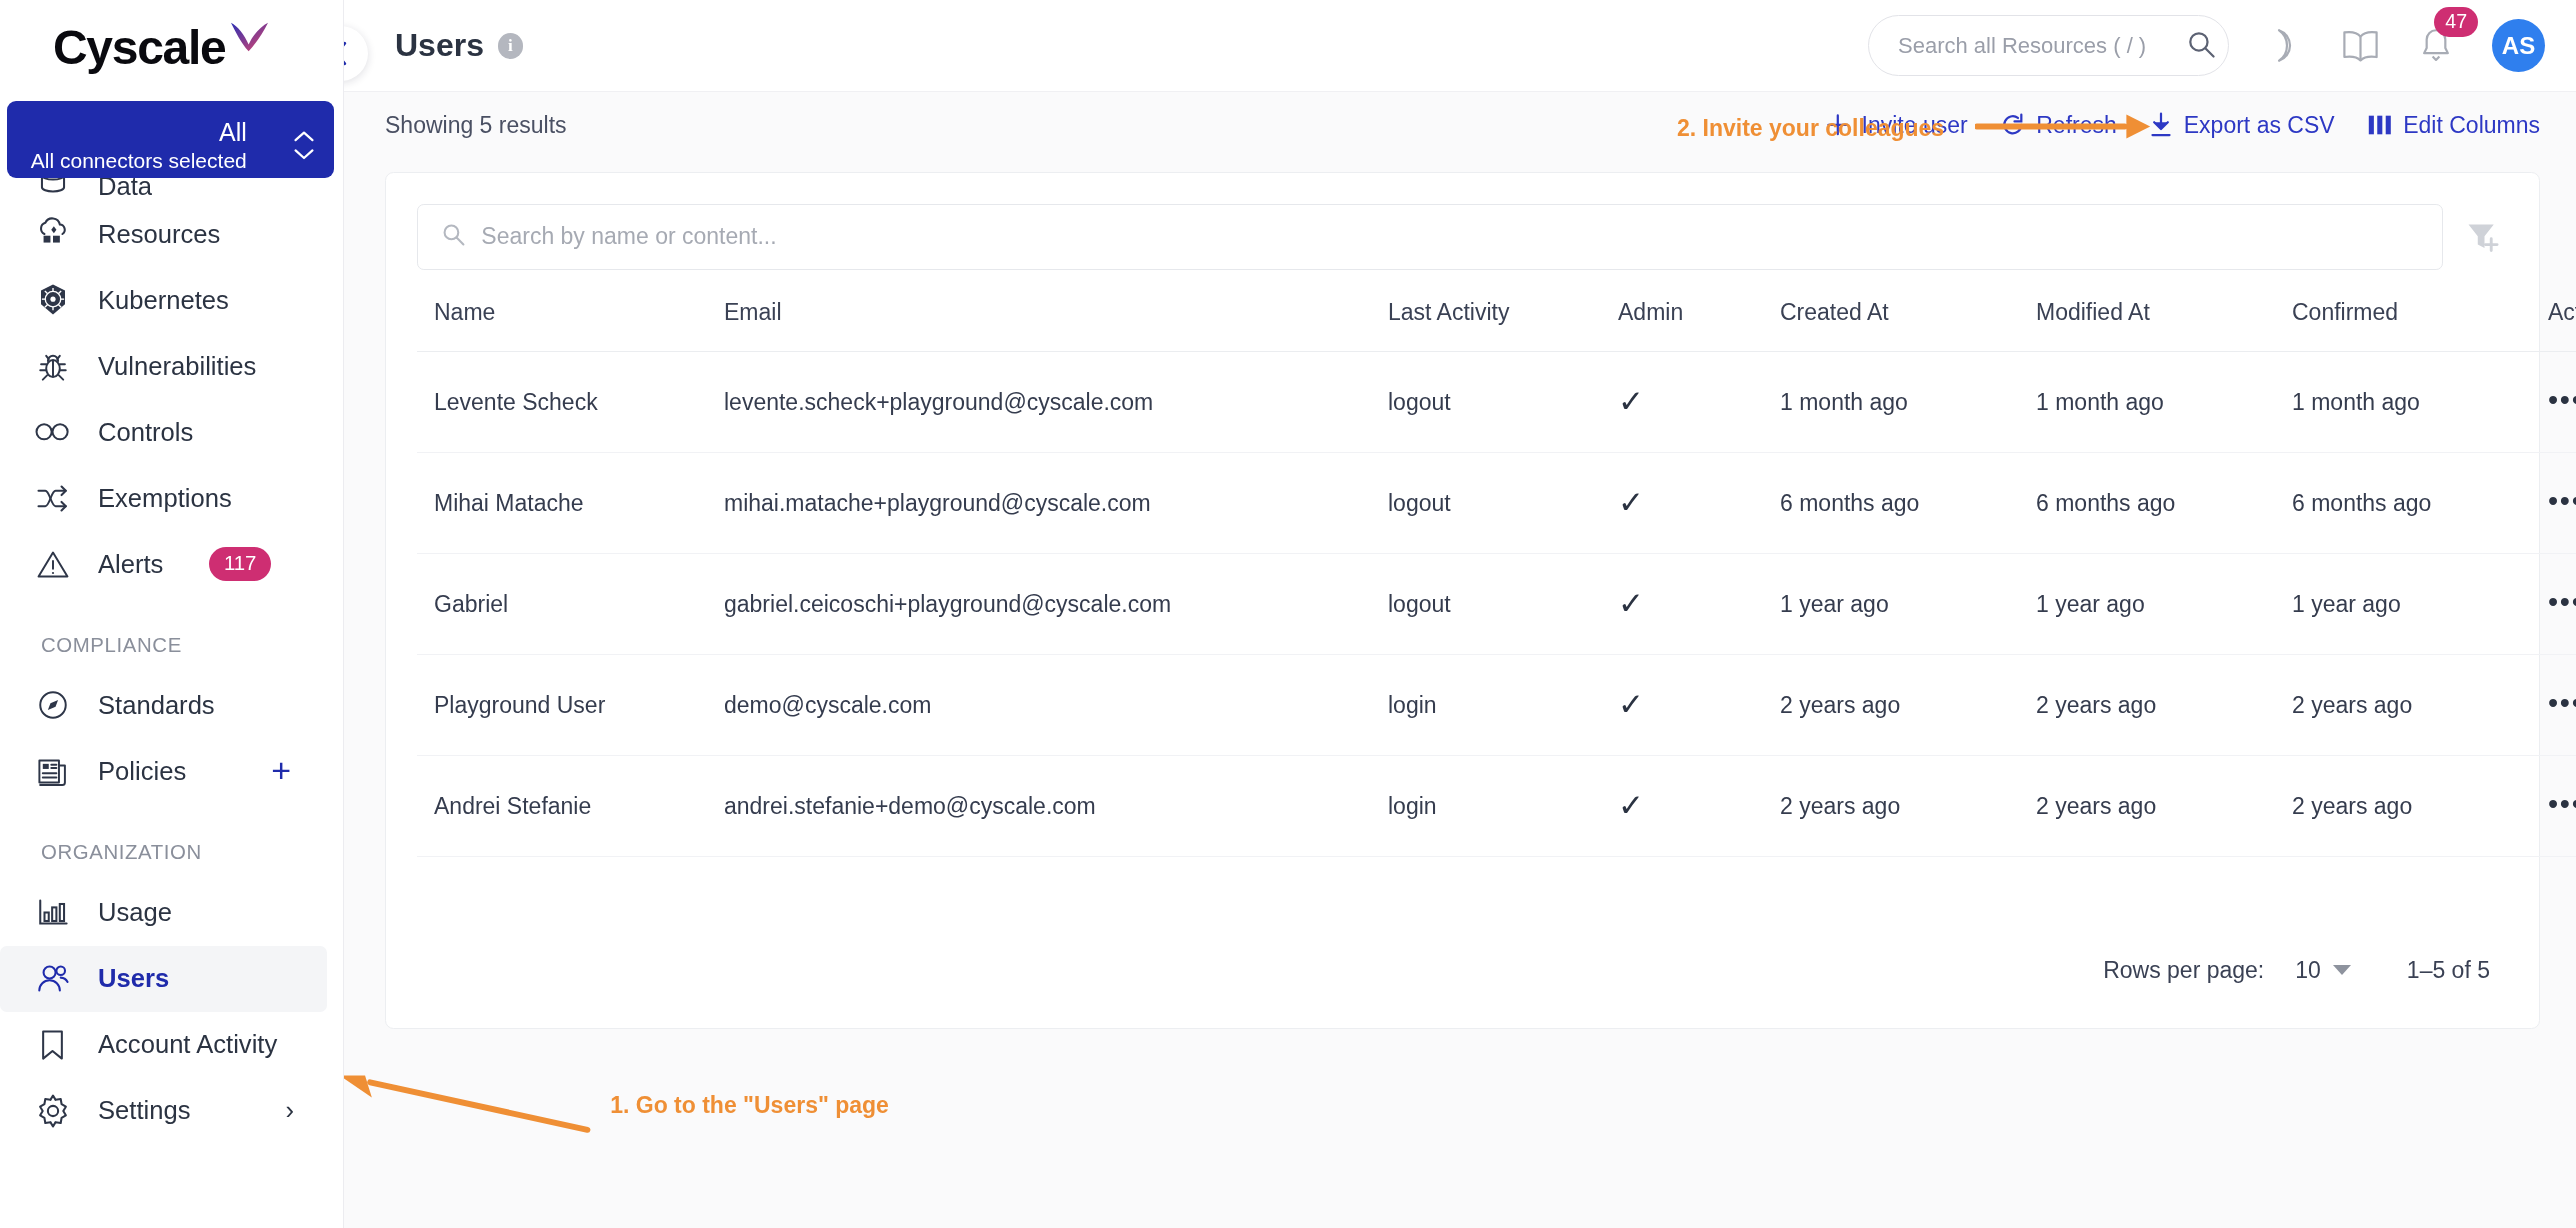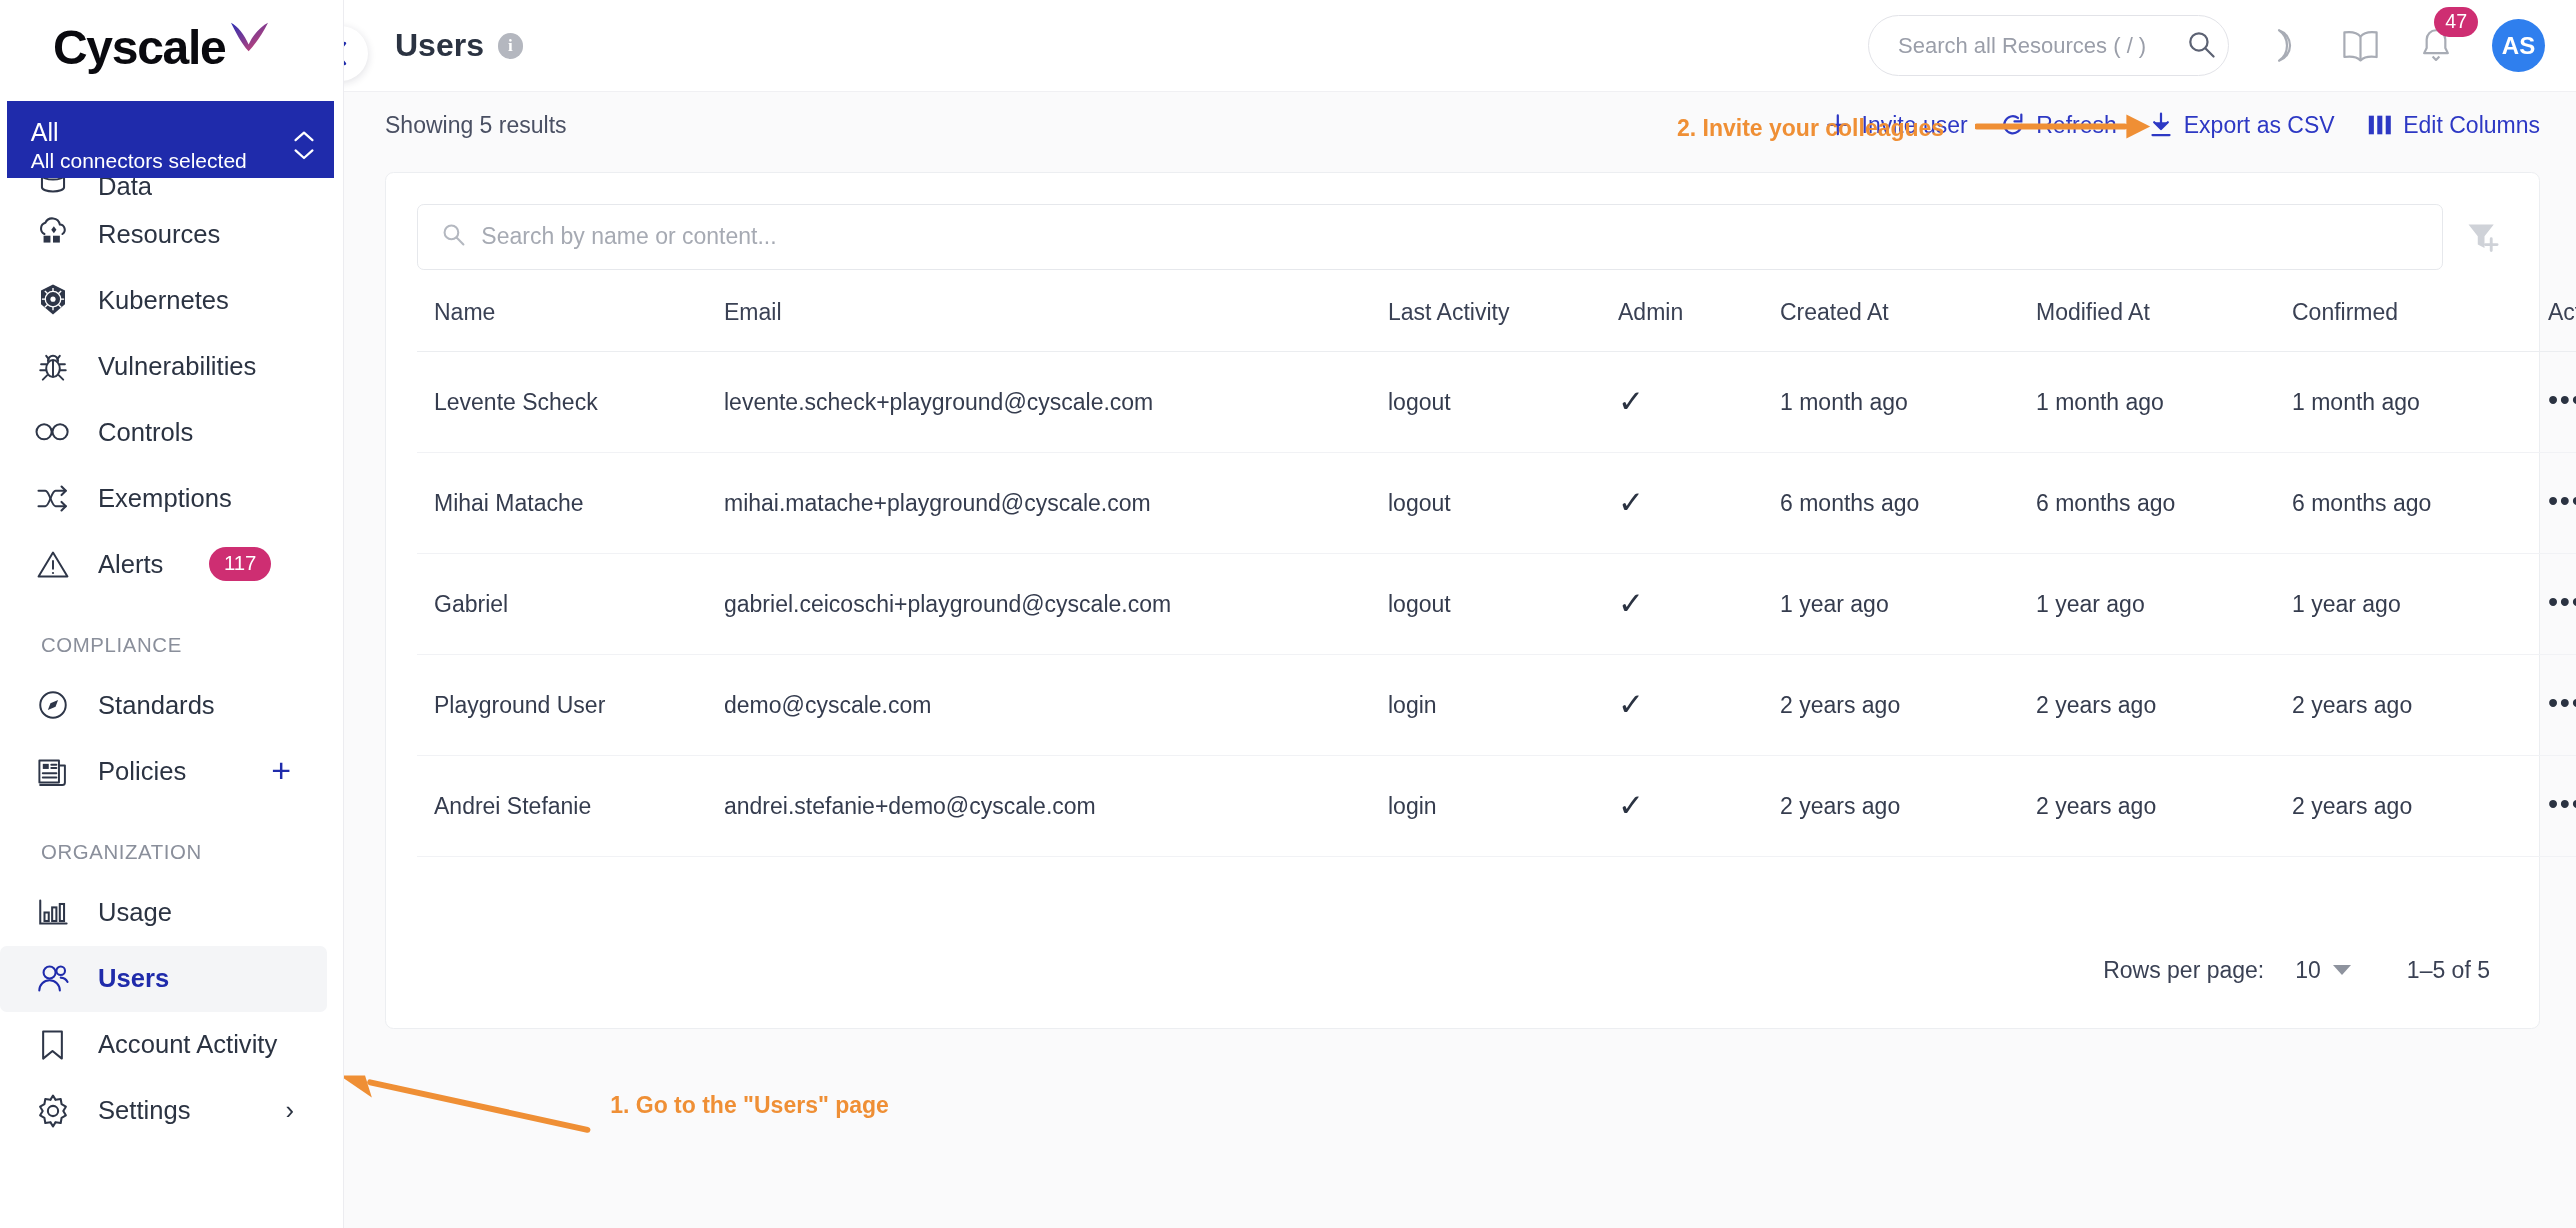--- a/index.html
+++ b/index.html
@@ -29,25 +29,26 @@
     font-size: 48px; font-weight: 700; letter-spacing: -1.3px;
     color: #0a0a0f;
   }
   .logo-mark {
     margin-left: 3.4px; margin-bottom: 19px;
   }
   .connector-select {
     position: absolute; top: 101px; left: 6.8px;
     width: 327px; height: 77px;
     background: #1f2bab;
-    border-radius: 0;
+    border-radius: 9px;
     padding: 12px 19px 0 24px;
     color: #fff;
     display: flex; flex-direction: column; justify-content: center;
     z-index: 20;
+    text-align: right;
   }
   .connector-row { display: flex; align-items: center; justify-content: space-between; }
   .connector-title { font-size: 25px; font-weight: 400; line-height: 1.15; }
   .connector-sub { font-size: 21px; font-weight: 400; margin-top: 2.6px; }
   .updown { display: flex; flex-direction: column; align-items: center; gap: 3.4px; }
 
   .nav-scroll {
     position: absolute; top: 167px; left: 0; width: 342px; bottom: 0;
     overflow: hidden;
   }

